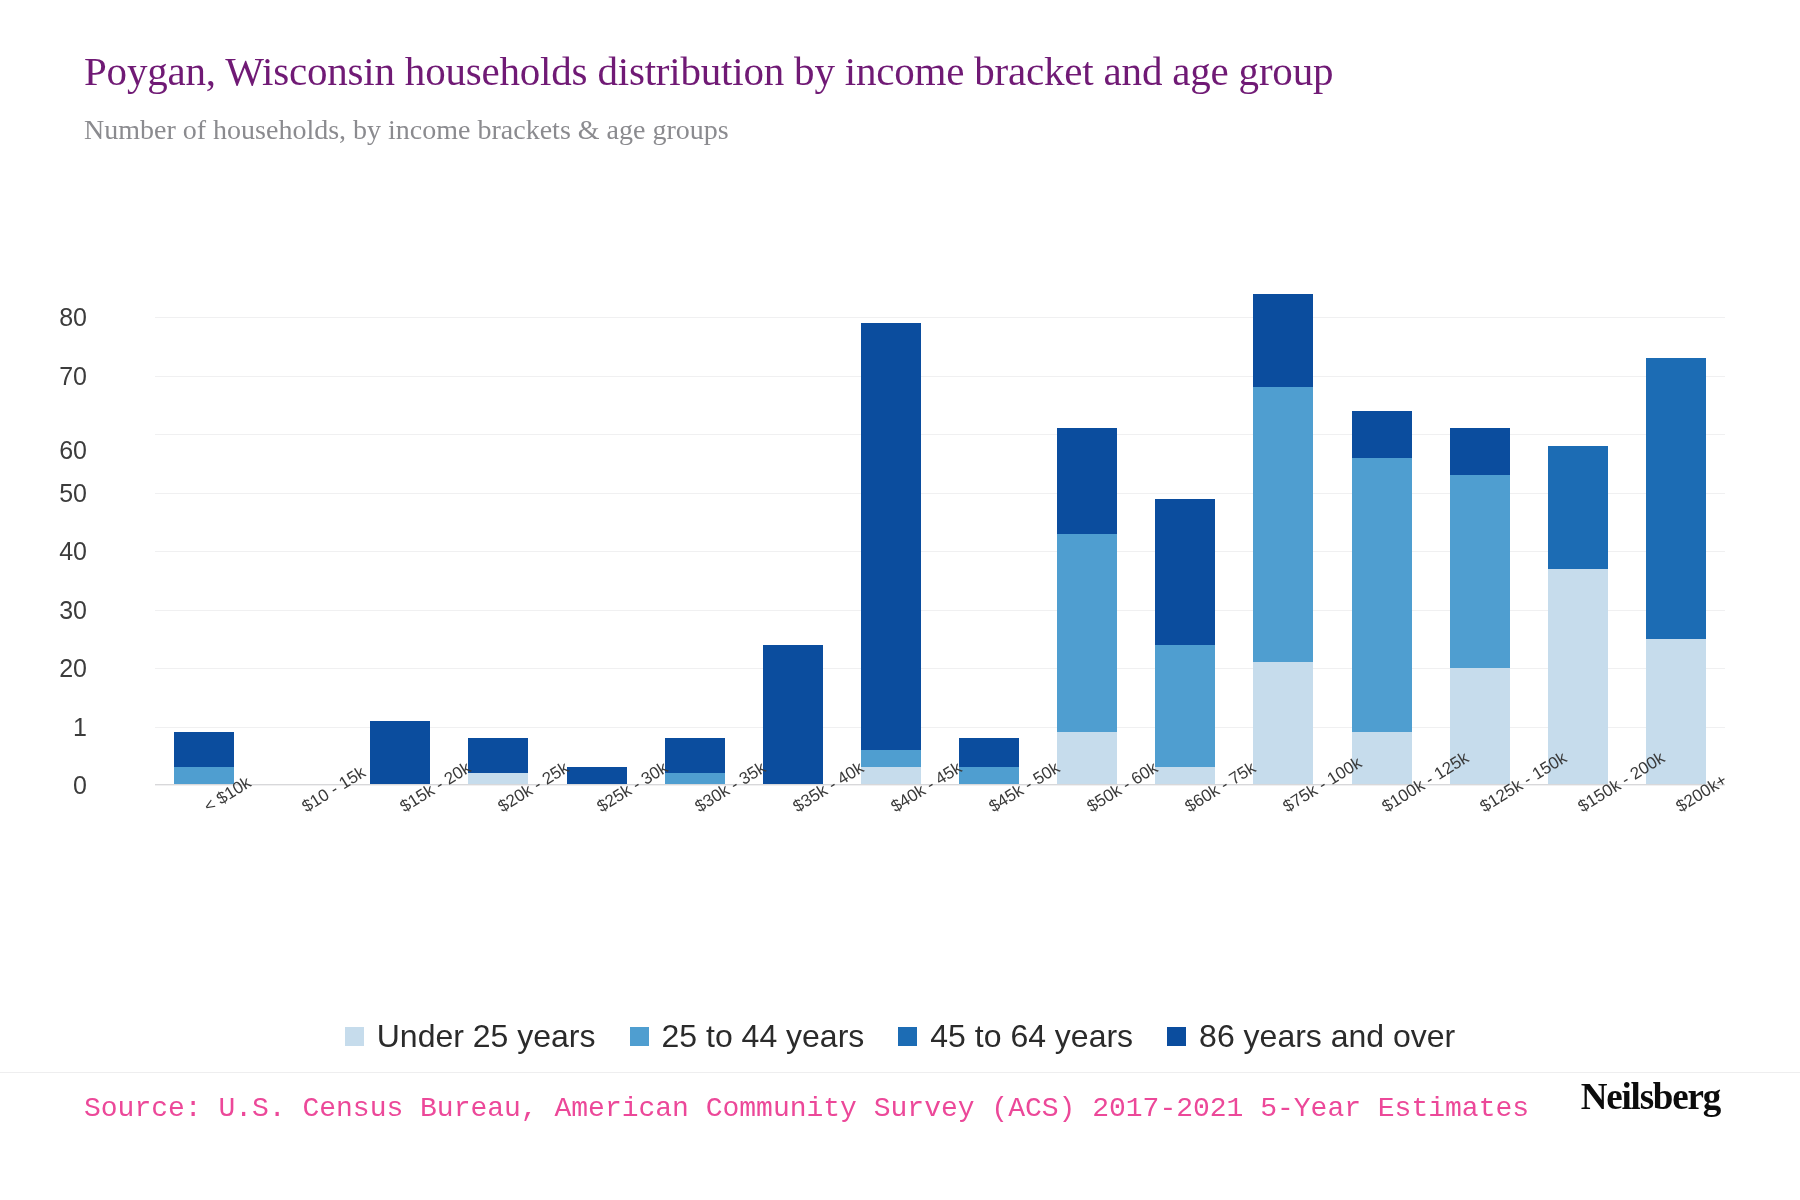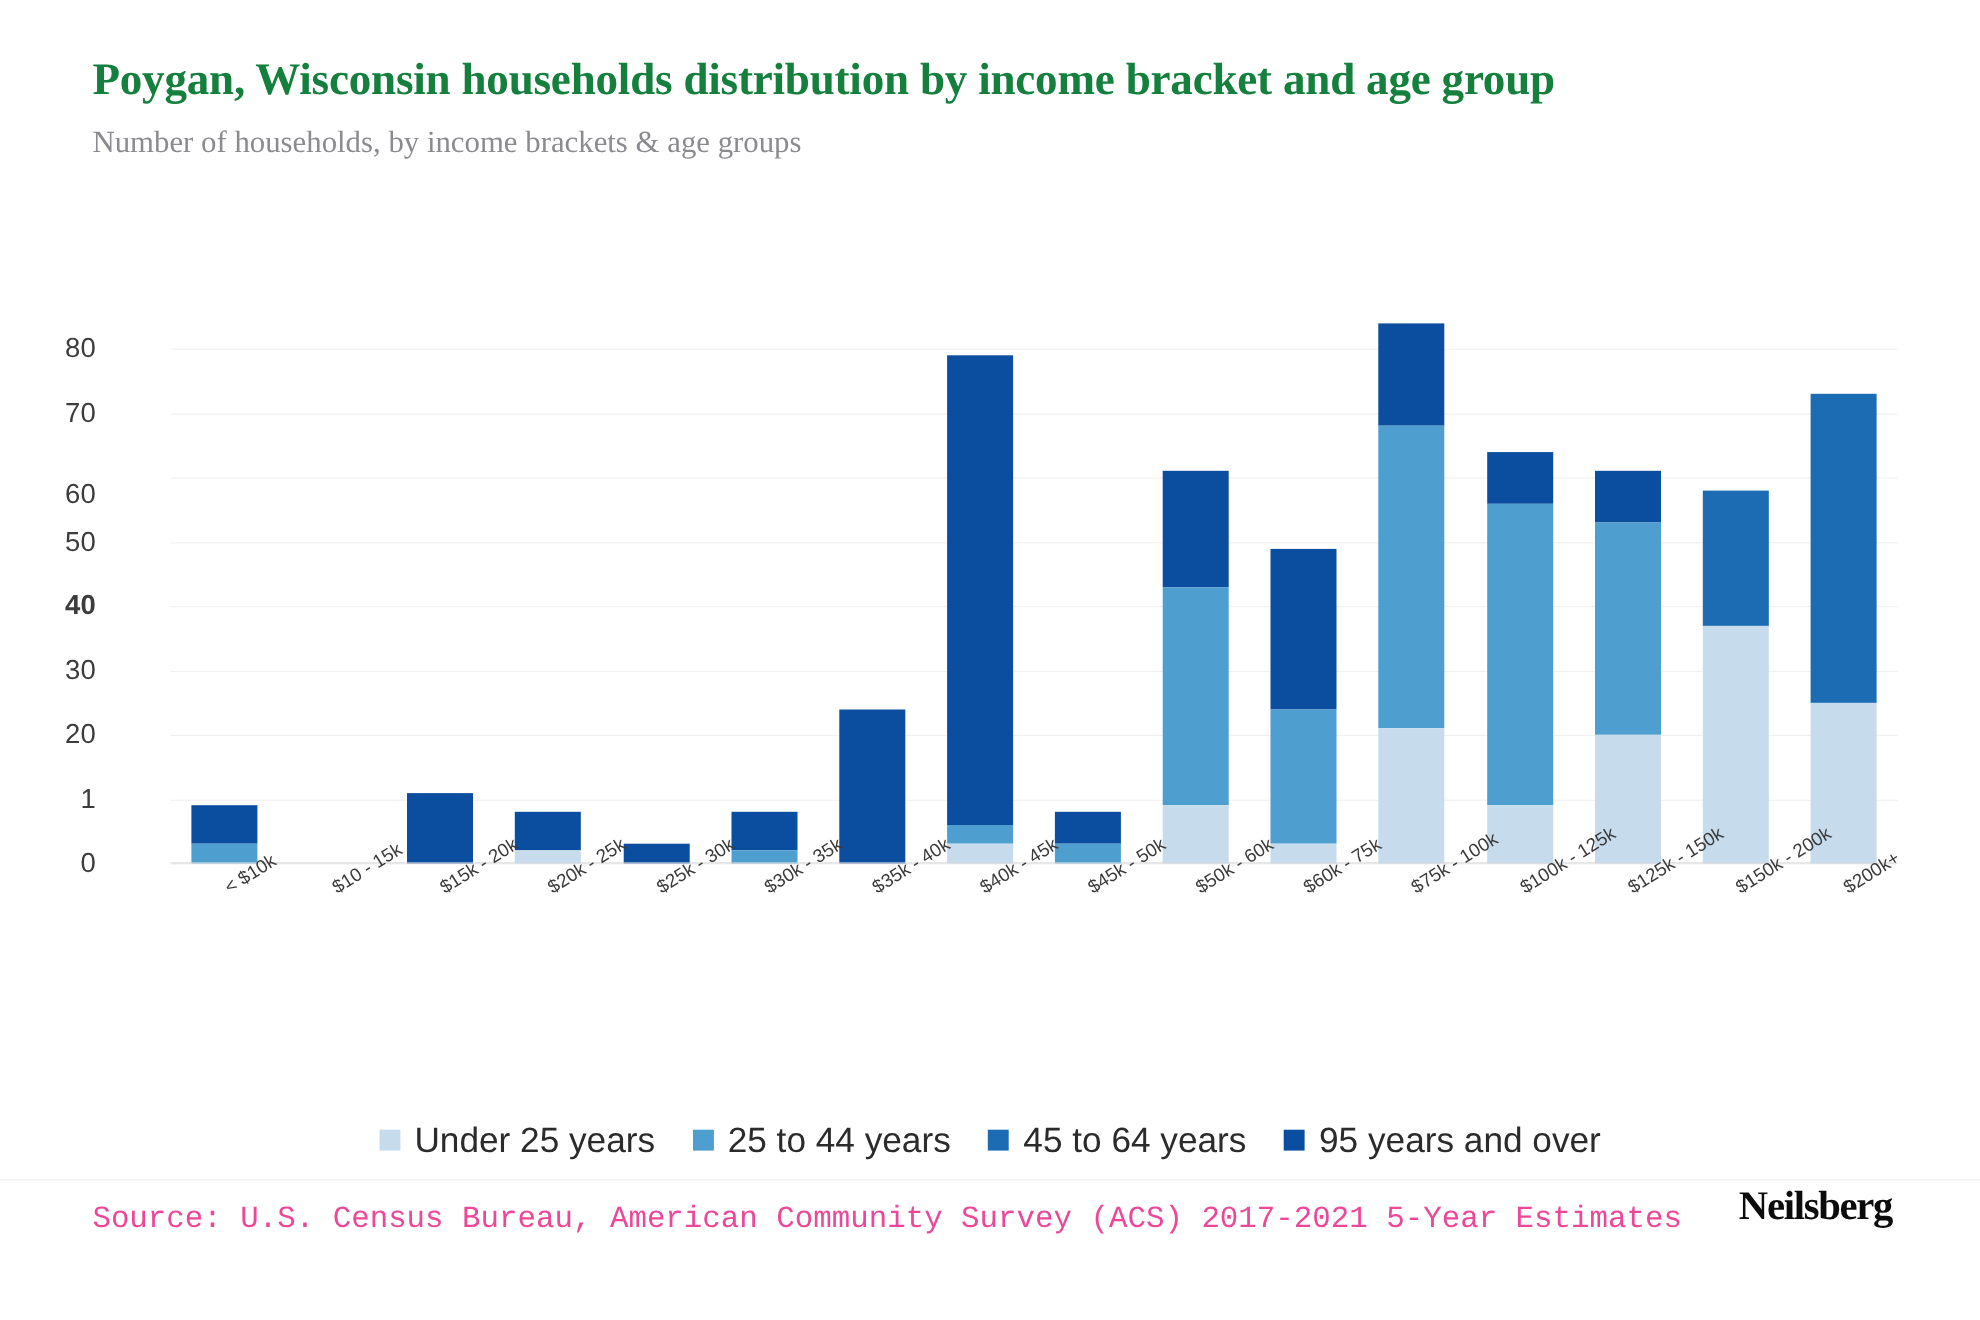--- a/index.html
+++ b/index.html
@@ -10,25 +10,25 @@
     font-family:"Liberation Sans", sans-serif;
     color:#1a1a1a;
     position:relative;
     overflow:hidden;
   }
 
   
   #header { position:absolute; left:84px; top:48px; width:1620px; }
   #chart-title {
     font-family:"Liberation Serif", serif;
-    font-weight:700;
+    font-weight:400;
     font-size:41px;
     line-height:1.17;
     letter-spacing:-0.2px;
-    color:#15803d;
+    color:#701a75;
     margin:0;
     max-width:1560px;
   }
   #chart-subtitle {
     font-family:"Liberation Serif", serif;
     font-size:28px;
     color:#8b8b8f;
     margin:18px 0 0 0;
     font-weight:400;
   }
@@ -151,21 +151,21 @@
   <div id="ytick-layer">
       <div class="gridline" style="top: 497px;"></div>
       <div class="ytick" style="top: 497px;">0</div>
       <div class="gridline" style="top: 438.529px;"></div>
       <div class="ytick" style="top: 438.529px;">1</div>
       <div class="gridline" style="top: 380.059px;"></div>
       <div class="ytick" style="top: 380.059px;">20</div>
       <div class="gridline" style="top: 321.588px;"></div>
       <div class="ytick" style="top: 321.588px;">30</div>
       <div class="gridline" style="top: 263.118px;"></div>
-      <div class="ytick" style="top: 263.118px; font-weight: bold;">40</div>
+      <div class="ytick" style="top: 263.118px;">40</div>
       <div class="gridline" style="top: 204.647px;"></div>
       <div class="ytick" style="top: 204.647px;">50</div>
       <div class="gridline" style="top: 146.176px;"></div>
       <div class="ytick" style="top: 162px;">60</div>
       <div class="gridline" style="top: 87.7059px;"></div>
       <div class="ytick" style="top: 87.7059px;">70</div>
       <div class="gridline" style="top: 29.2353px;"></div>
       <div class="ytick" style="top: 29.2353px;">80</div>
     </div>
   <div id="bars-layer">
@@ -328,19 +328,19 @@
     <div class="legend-item">
       <span class="legend-swatch" style="background: rgb(79, 158, 208);"></span>
       <span class="legend-label">25 to 44 years</span>
     </div>
     <div class="legend-item">
       <span class="legend-swatch" style="background: rgb(28, 108, 180);"></span>
       <span class="legend-label">45 to 64 years</span>
     </div>
     <div class="legend-item">
       <span class="legend-swatch" style="background: rgb(11, 77, 158);"></span>
-      <span class="legend-label">95 years and over</span>
+      <span class="legend-label">86 years and over</span>
     </div>
   </div>
 
 <div id="footer-rule"></div>
 <div id="source-text">Source: U.S. Census Bureau, American Community Survey (ACS) 2017-2021 5-Year Estimates</div>
 <div id="brand-logo">Neilsberg</div>
 
 </body></html>

